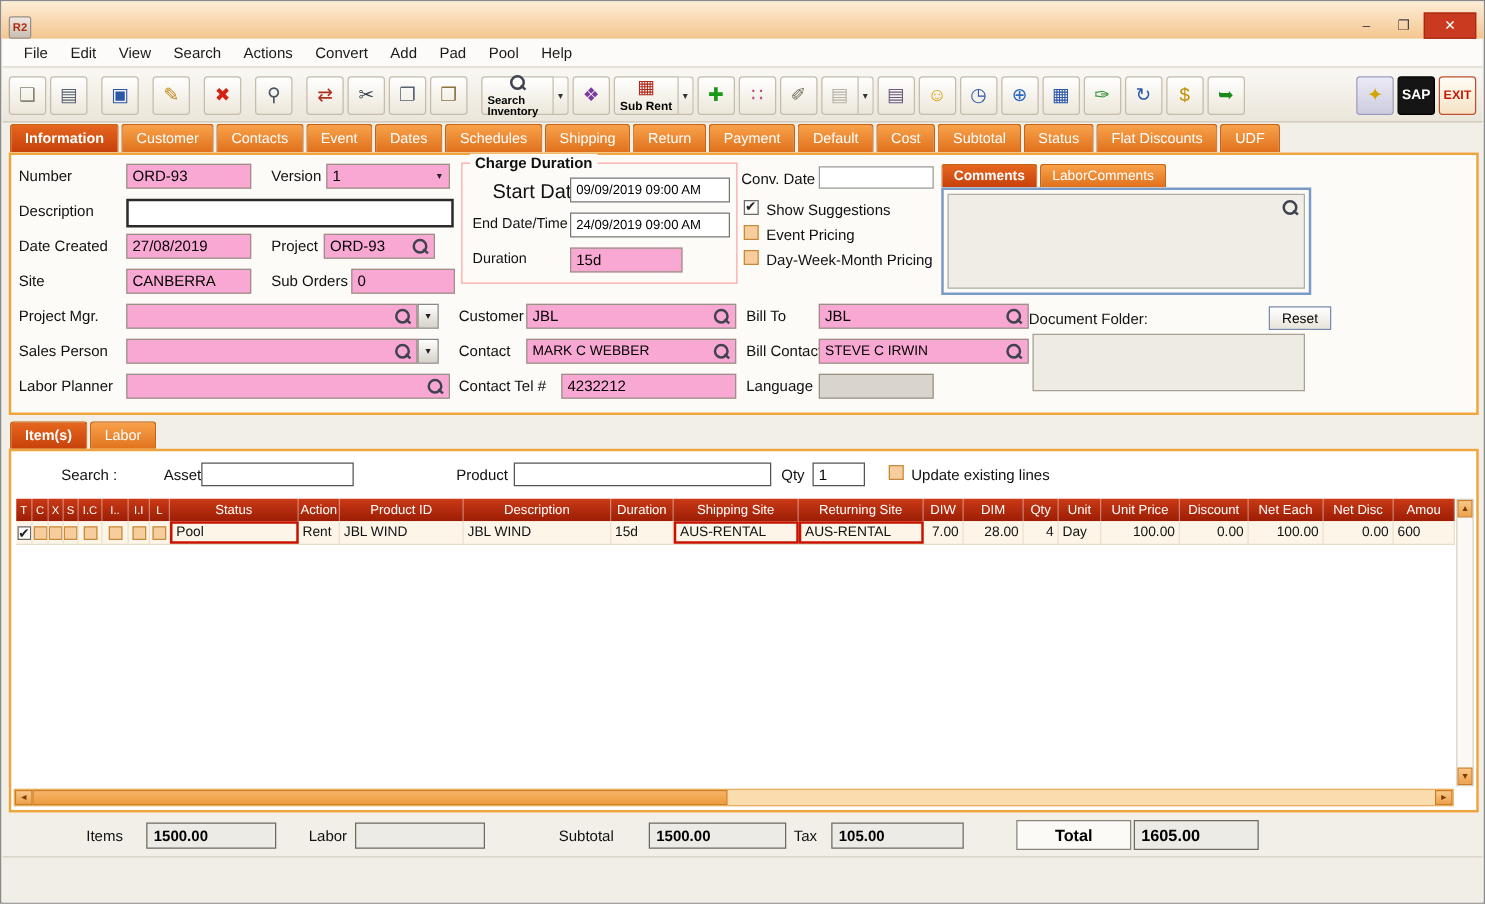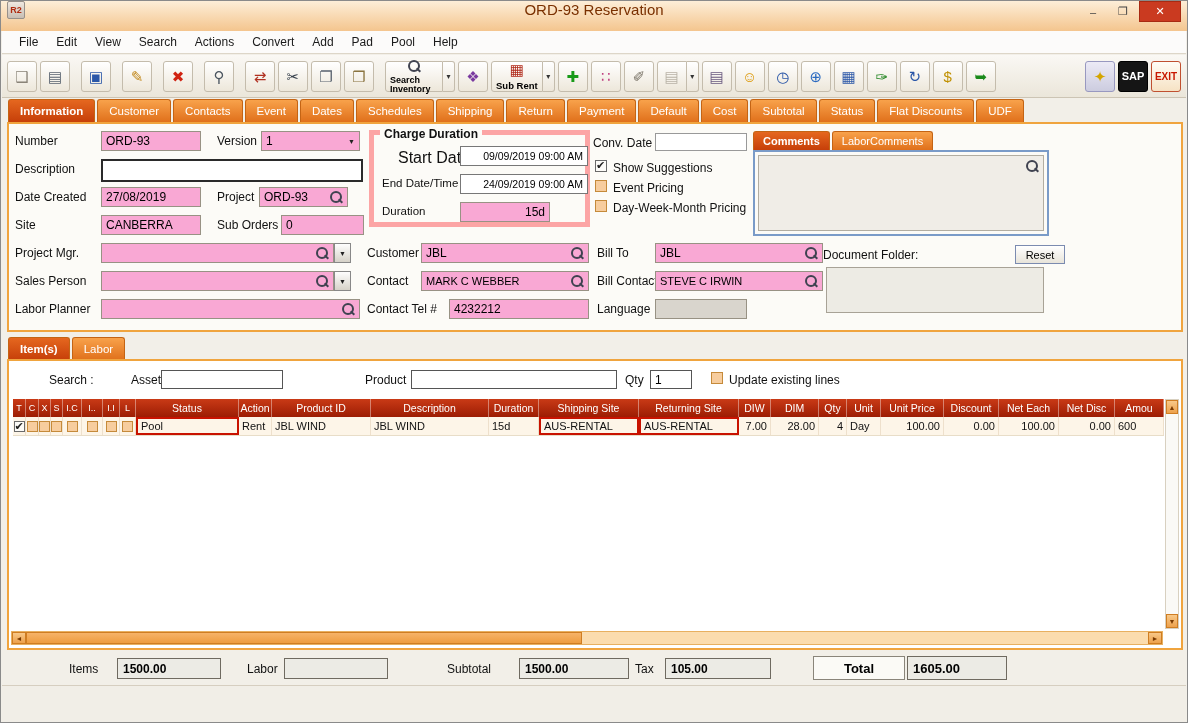--- a/index.html
+++ b/index.html
@@ -1,20 +1,20 @@
 <!DOCTYPE html>
 <html><head>
 <meta charset="utf-8">
 <style>
   * { box-sizing: border-box; margin: 0; padding: 0; }
   body { background:#d8d4cc; font-family:"Liberation Sans","DejaVu Sans",sans-serif; }
   .win { position:relative; width:1188px; height:723px; border:1px solid #8a8a8a; background:#f2efe8; overflow:hidden; }
 
   
-  .titlebar { position:absolute; left:0; top:0; right:0; height:30px; background:linear-gradient(#fdeed8,#f4c58e); display:flex; align-items:flex-start; padding:0 6px; }
+  .titlebar { position:absolute; left:0; top:0; right:0; height:30px; background:linear-gradient(#fdeed8,#f4c58e); display:flex; align-items:flex-end; padding:0 6px; }
   .app-icon { width:18px; height:18px; background:linear-gradient(#f0e8e0,#c8beb4); border:1px solid #97908a; border-radius:2px; font-size:9px; font-weight:bold; color:#b02a10; display:flex; align-items:center; justify-content:center; z-index:2; }
   .title { position:absolute; left:0; right:0; text-align:center; font-size:15px; color:#7a3000; }
   .winbtns { margin-left:auto; display:flex; gap:2px; z-index:2; }
   .wbtn { width:28px; height:21px; display:flex; align-items:center; justify-content:center; font-size:11px; color:#444; }
   .wbtn.close { width:42px; background:#ca3a20; color:#fff; border:1px solid #a82a12; }
 
   
   .menubar { position:absolute; top:30px; left:1px; right:1px; height:23px; background:#fcfbfa; border-bottom:1px solid #ddd6c8; display:flex; align-items:center; padding-left:8px; }
   .mitem { font-size:12px; color:#1a1a1a; padding:3px 9px; }
 
@@ -53,21 +53,21 @@
   .fld.desc { border:2px solid #2a2a2a; background:#fff; height:23px; }
   .fld.box { border:1px solid #555; background:#fff; height:19px; }
   .spin { font-size:7px; color:#222; margin-left:auto; }
 
   .mag { width:14px; height:14px; position:relative; display:inline-block; flex:none; }
   .mag::before { content:""; position:absolute; left:1px; top:1px; width:8px; height:8px; border:2px solid #3f4250; border-radius:50%; }
   .mag::after { content:""; position:absolute; left:9px; top:10px; width:5px; height:2px; background:#3f4250; transform:rotate(42deg); }
 
   .combo { position:absolute; width:17px; height:20px; border:1px solid #888; background:linear-gradient(#fefefe,#d6d2c8); font-size:7px; color:#222; display:flex; align-items:center; justify-content:center; }
 
-  .gbox { position:absolute; border:5px solid #fca5a5;text-align:right; }
+  .gbox { position:absolute; border:1px solid #fca5a5; }
   .legend { position:absolute; top:-8px; left:6px; background:#fcfbf7; padding:0 4px; font-size:12px; font-weight:bold; color:#111; }
 
   .cb { width:12px; height:12px; border:1px solid #c58a3a; background:#f7cd9e; display:inline-block; position:relative; flex:none; }
   .cb.plain, .cb.checked { background:#fcfbf8; border-color:#6a6a6a; }
   .cb.checked::after { content:"✔"; position:absolute; left:0; top:-2px; font-size:11px; color:#222; }
   .cb.mini { width:11px; height:11px; }
   .acb { position:absolute; }
 
   .ctabs { position:absolute; display:flex; gap:2px; }
   .ctab { height:19px; padding:3px 9px 0; font-size:11px; color:#fff; background:linear-gradient(#f8a24b,#e0701b); border:1px solid #c46414; border-bottom:none; border-radius:3px 3px 0 0; }
@@ -110,21 +110,20 @@
 </style>
 </head>
 <body>
 
 <div class="win">
 
   <div class="titlebar">
     <div class="app-icon">
         <span>R2</span>
       </div>
-    <div class="title">ORD-93 Reservation</div>
     <div class="winbtns">
       <div class="wbtn">–</div>
       <div class="wbtn">❐</div>
       <div class="wbtn close">✕</div>
     </div>
   </div>
 
   <div class="menubar">
     <div class="mitem">File</div>
     <div class="mitem">Edit</div>

